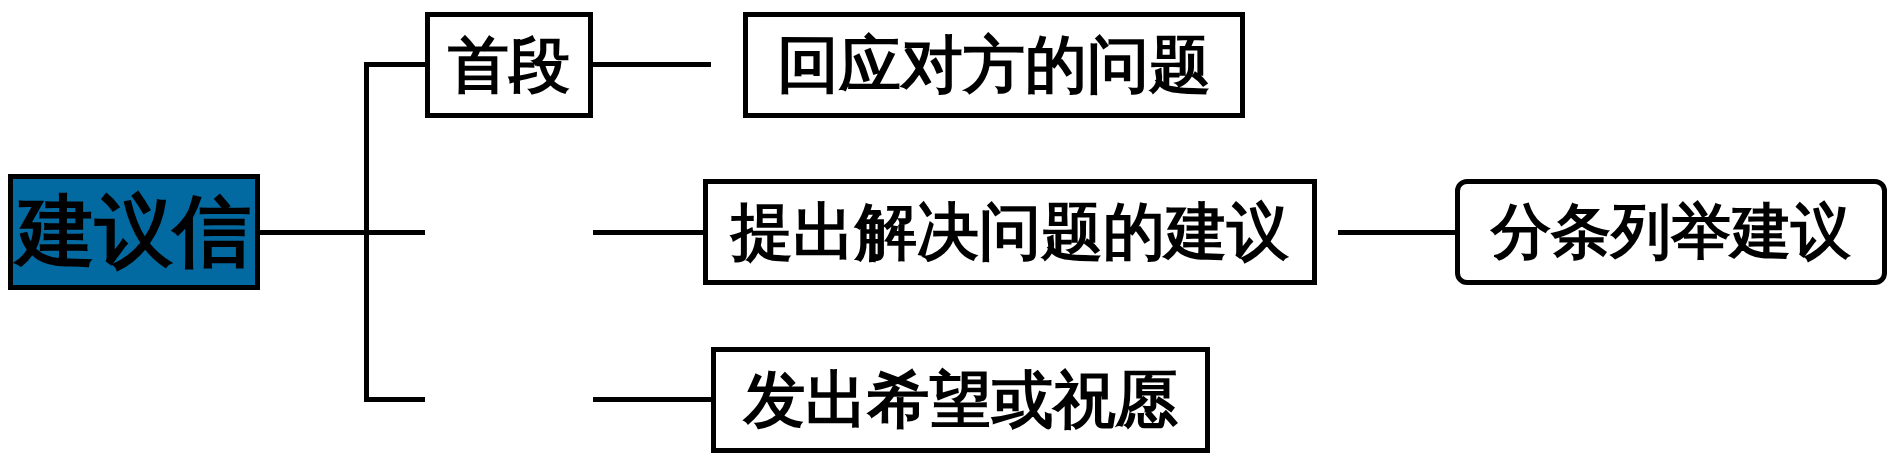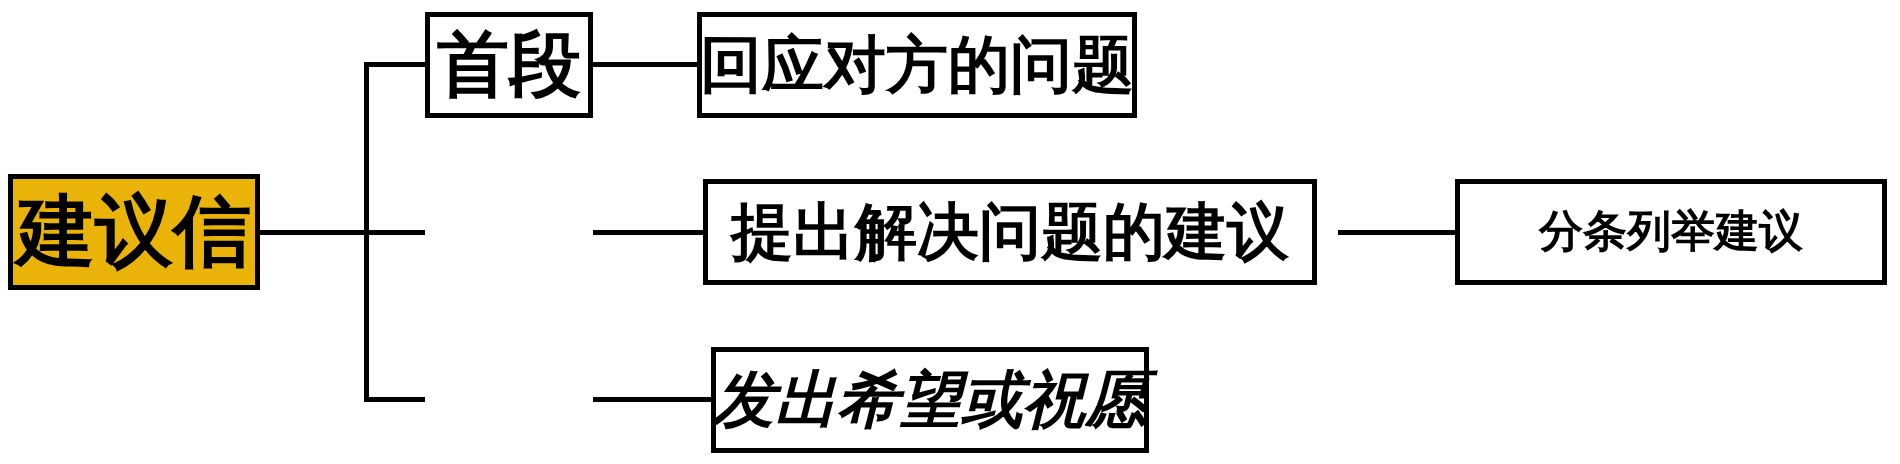--- a/index.html
+++ b/index.html
@@ -23,37 +23,38 @@
     display: flex;
     align-items: center;
     justify-content: center;
     font-weight: bold;
     color: #000000;
     white-space: nowrap;
     line-height: 1;
   }
   .box.root {
     left: 8px; top: 174px; width: 252px; height: 116px;
-    background: #eab308;
+    background: #0369a1;
     font-size: 78px;
   }
   .box.stage {
     left: 425px; width: 168px; height: 106px;
-    font-size: 72px;
+    font-size: 61px;
   }
   .box.stage.r1 { top: 12px; }
   .box.stage.r2 { top: 179px; }
   .box.stage.r3 { top: 347px; }
   .box.content { height: 106px; font-size: 62px; }
-  .box.content.r1 { left: 697px; top: 12px;  width: 440px; align-items: center; }
+  .box.content.r1 { left: 743px; top: 12px;  width: 502px; align-items: center; }
   .box.content.r2 { left: 703px; top: 179px; width: 614px; }
-  .box.content.r3 { left: 711px; top: 347px; width: 438px; font-style: italic; }
+  .box.content.r3 { left: 711px; top: 347px; width: 499px; }
   .box.extra {
     left: 1455px; top: 179px; width: 432px; height: 106px;
-    font-size: 44px;
+    font-size: 60px;
+    border-radius: 12px;
   }
   .line {
     position: absolute;
     background: #000000;
   }
   
   .line.trunk    { left: 364px; top: 62px;  width: 5px;   height: 340px; }
   
   .line.root-h   { left: 258px; top: 230px; width: 167px; height: 5px; }
   

